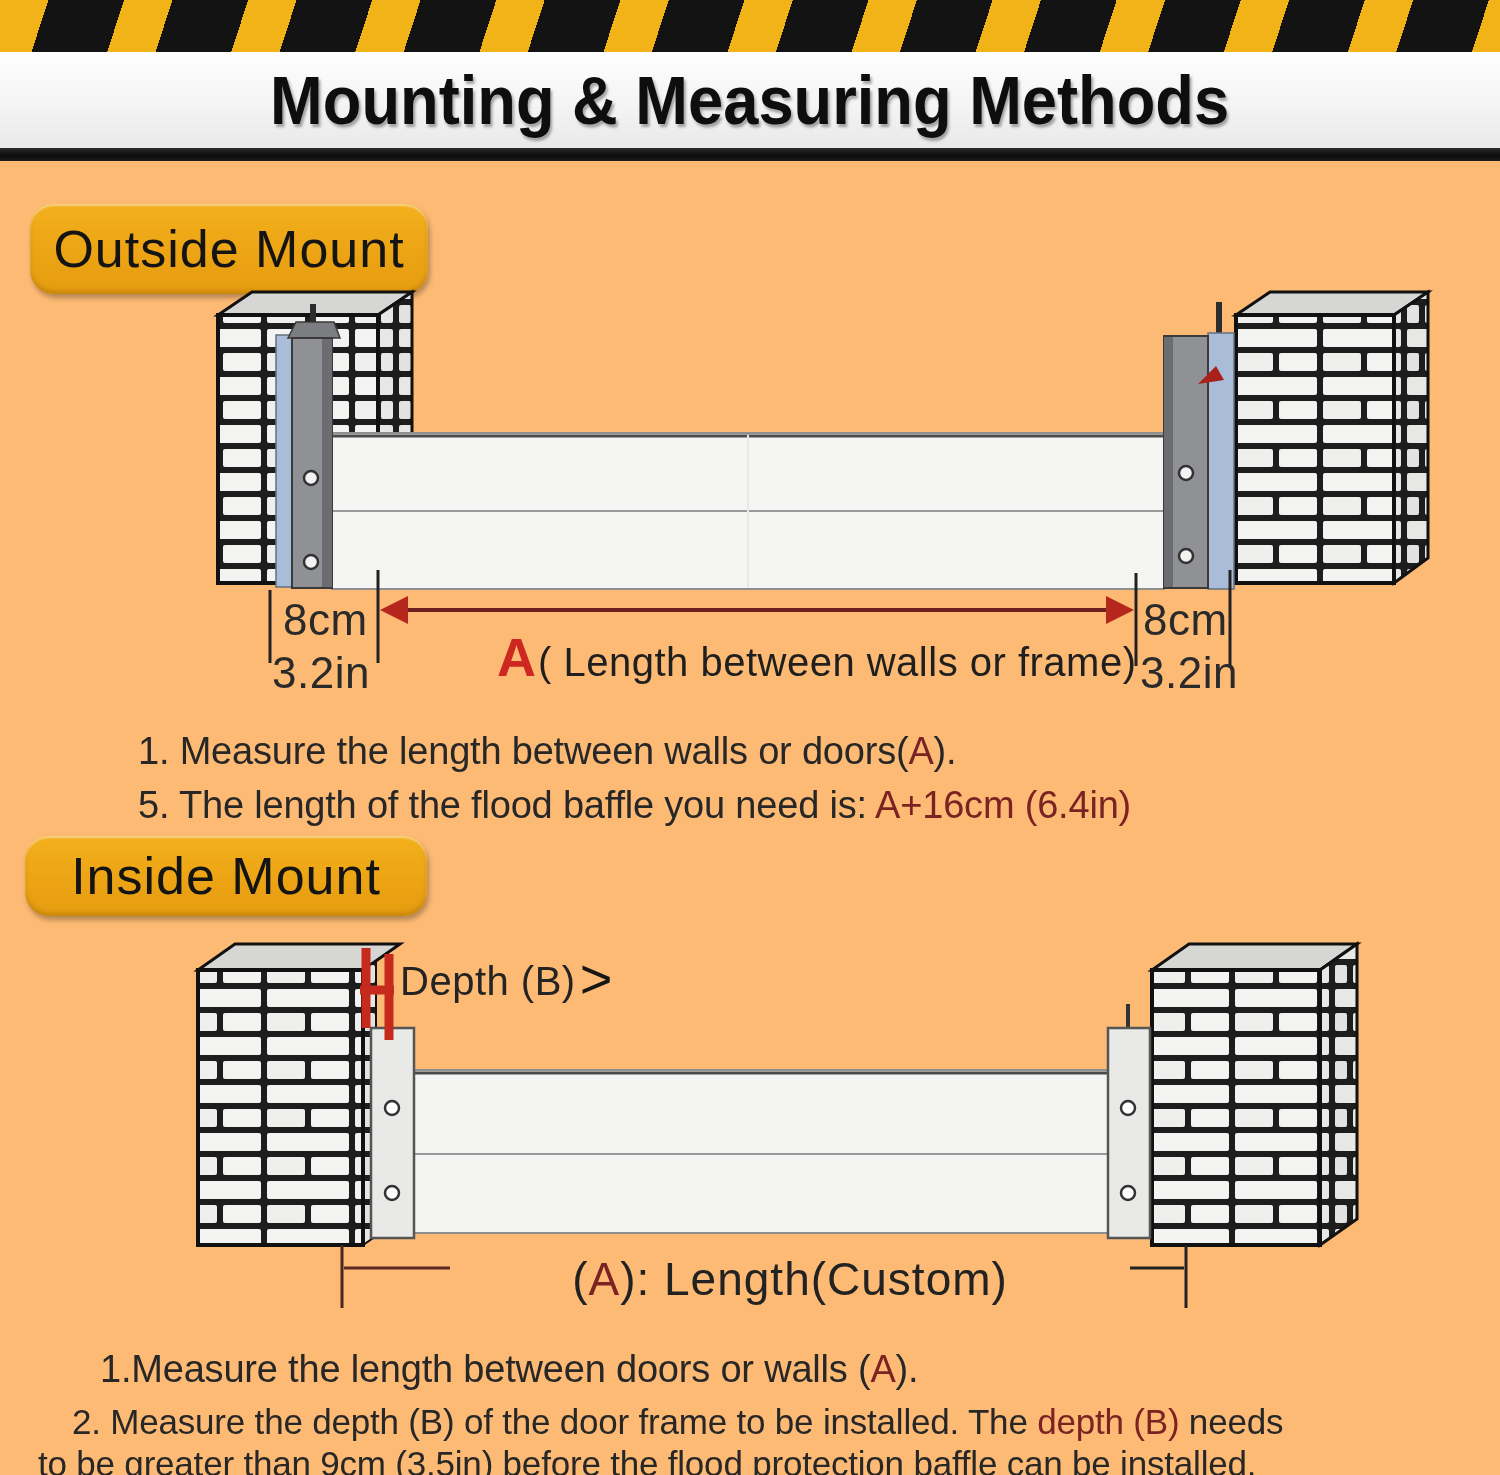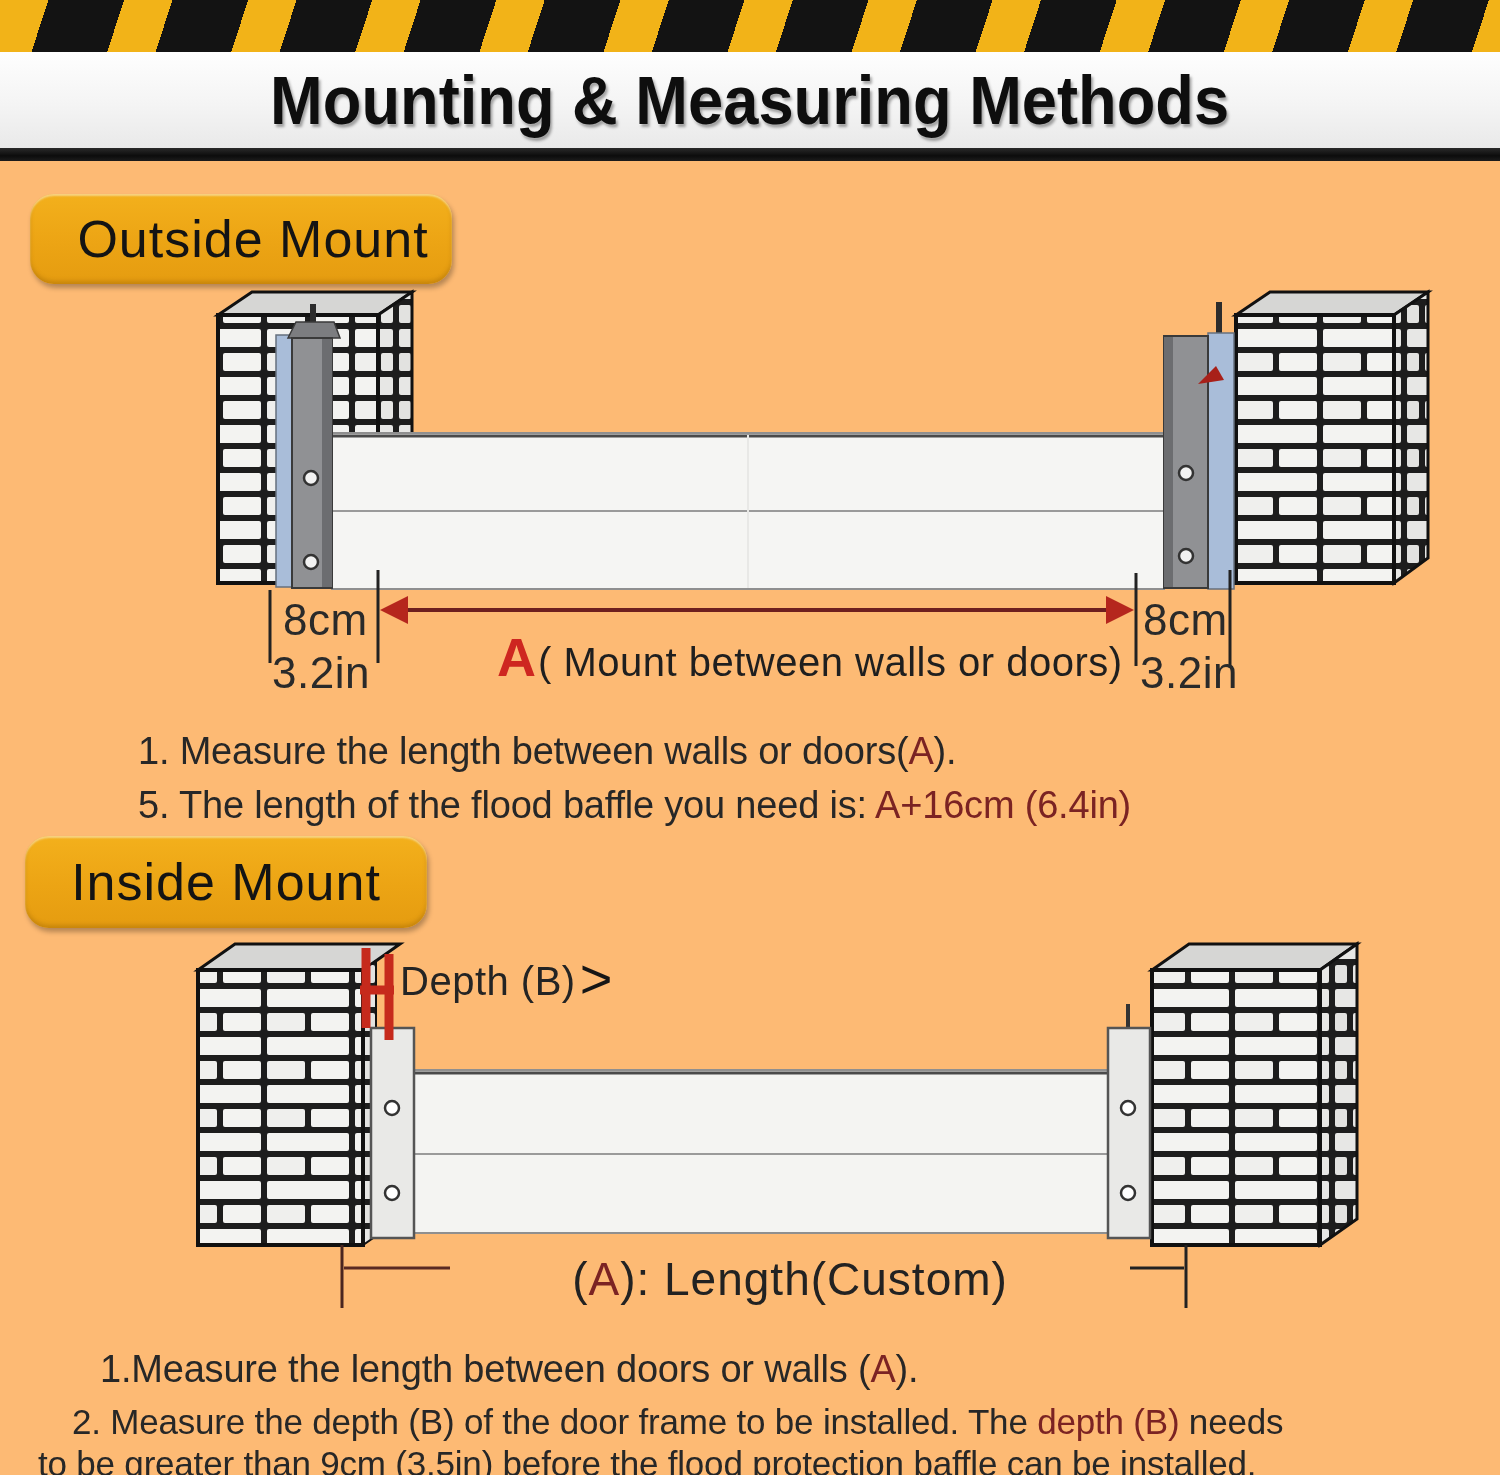--- a/index.html
+++ b/index.html
@@ -25,22 +25,22 @@
   .black-bar{position:absolute;left:0;top:148px;width:1500px;height:13px;
     background:linear-gradient(180deg,#2a2a2a,#0c0c0c 60%,#1c1c1c);}
   
   .badge{
     position:absolute;border-radius:24px;
     background:linear-gradient(180deg,#f3b01c 0%,#eca414 55%,#e59c10 100%);
     box-shadow:2px 4px 5px rgba(0,0,0,.28), inset 0 2px 2px rgba(255,255,255,.45), inset 0 -3px 4px rgba(140,90,0,.35);
     display:flex;align-items:center;justify-content:center;
   }
   .badge span{font-size:52px;color:#141414;letter-spacing:1px;white-space:nowrap;}
-  #badge-outside{left:30px;top:194px;width:398px;height:90px;padding-left:24px;}
-  #badge-inside{left:25px;top:836px;width:402px;height:92px;}
+  #badge-outside{left:30px;top:204px;width:398px;height:90px;}
+  #badge-inside{left:25px;top:836px;width:402px;height:80px;}
   
   .diagram{position:absolute;left:0;width:1500px;}
   #diagram1{top:278px;height:400px;}
   #diagram2{top:938px;height:372px;}
   .diagram svg{display:block;width:1500px;height:100%;}
   
   .lbl{position:absolute;white-space:nowrap;line-height:1;color:#2a2a2a;}
   .dim{font-size:44px;letter-spacing:.5px;}
   #d1-left-cm{left:283px;top:598px;}
   #d1-left-in{left:272px;top:651px;}
@@ -146,21 +146,21 @@
       </g>
     </svg>
   </div>
 
   <div class="lbl dim" id="d1-left-cm">8cm</div>
   <div class="lbl dim" id="d1-left-in">3.2in</div>
   <div class="lbl dim" id="d1-right-cm">8cm</div>
   <div class="lbl dim" id="d1-right-in">3.2in</div>
   <div class="lbl" id="d1-arrow-label">
     <span class="bigA">A</span>
-    <span class="rest">( Mount between walls or doors)</span>
+    <span class="rest">( Length between walls or frame)</span>
   </div>
 
   <div class="steps" id="out-step1">
     <span>1. Measure the length between walls or doors(</span><span class="maroon">A</span><span>).</span>
   </div>
   <div class="steps" id="out-step2">
     <span>5. The length of the flood baffle you need is: </span><span class="maroon">A+16cm (6.4in)</span>
   </div>
 
   <div class="badge" id="badge-inside">

